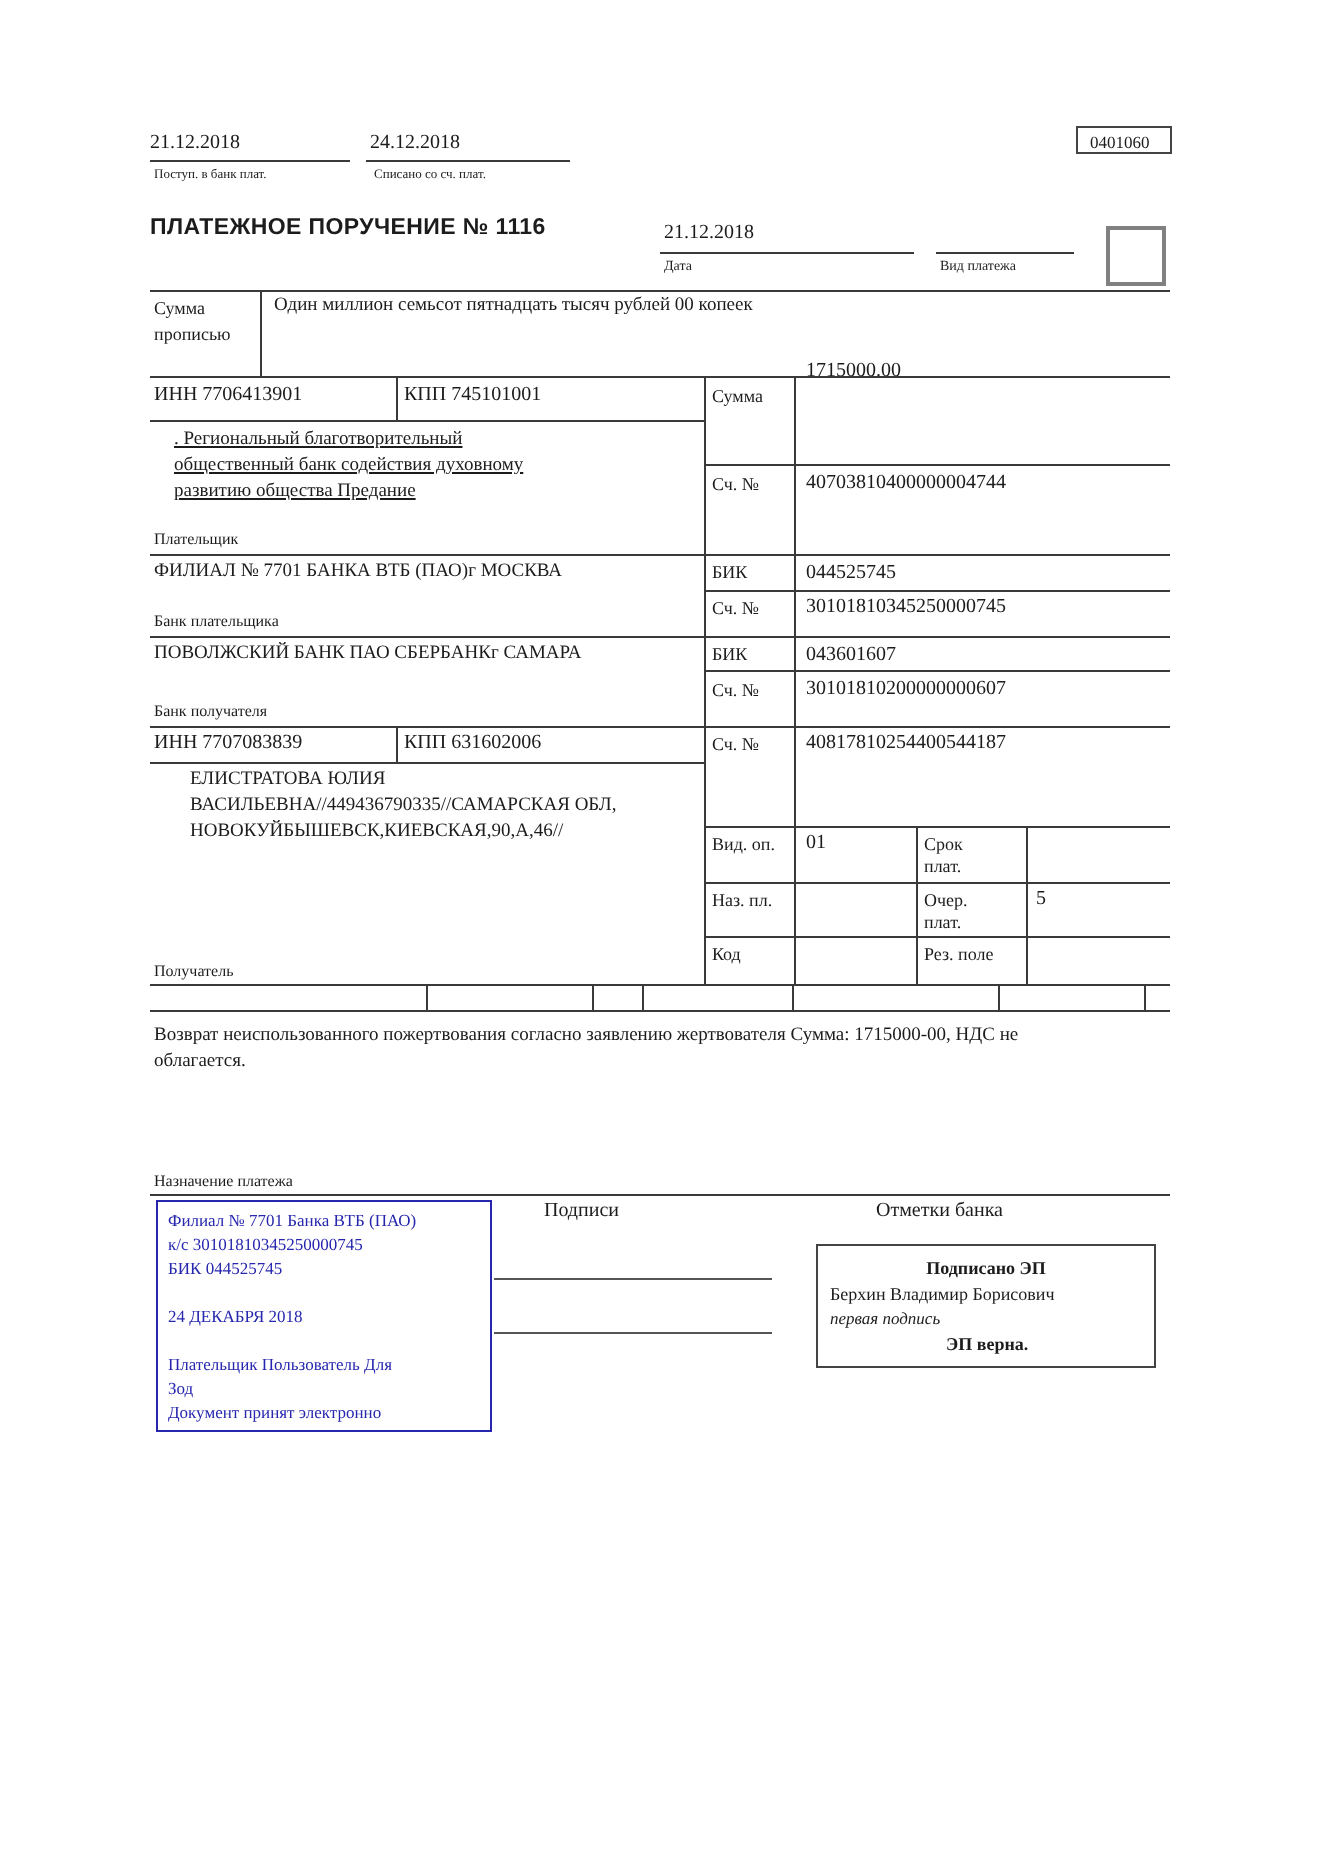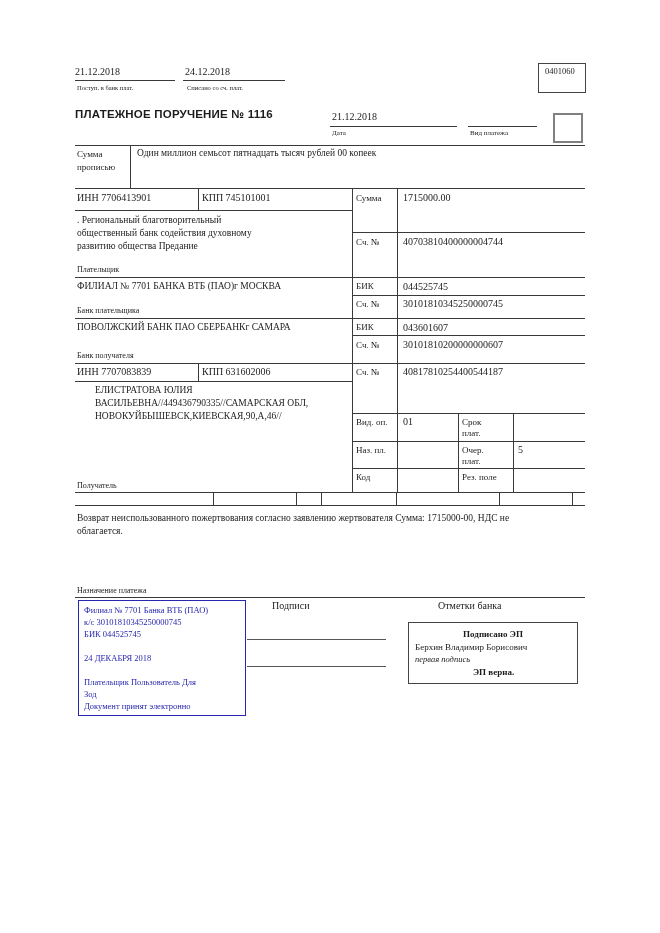--- a/index.html
+++ b/index.html
@@ -36,21 +36,21 @@
 <div class="page">
 
   <div class="t fs10" style="left:75px;top:66px;">21.12.2018</div>
   <div class="hl" style="left:75px;top:80px;width:100px;"></div>
   <div class="t fs65" style="left:77px;top:84px;">Поступ. в банк плат.</div>
 
   <div class="t fs10" style="left:185px;top:66px;">24.12.2018</div>
   <div class="hl" style="left:183px;top:80px;width:102px;"></div>
   <div class="t fs65" style="left:187px;top:84px;">Списано со сч. плат.</div>
 
-  <div class="box" style="left:538px;top:63px;width:48px;height:30px;">
+  <div class="box" style="left:538px;top:63px;width:48px;height:14px;">
     <div class="t fs85" style="left:6px;top:3px;position:absolute;">0401060</div>
   </div>
 
   <div class="t title" style="left:75px;top:108px;">ПЛАТЕЖНОЕ ПОРУЧЕНИЕ № 1116</div>
   <div class="t fs10" style="left:332px;top:111px;">21.12.2018</div>
   <div class="hl" style="left:330px;top:126px;width:127px;"></div>
   <div class="t fs7" style="left:332px;top:129px;">Дата</div>
   <div class="hl" style="left:468px;top:126px;width:69px;"></div>
   <div class="t fs7" style="left:470px;top:129px;">Вид платежа</div>
   <div class="checkbox" style="left:553px;top:113px;width:30px;height:30px;"></div>
@@ -86,23 +86,23 @@
   <div class="vl" style="left:396px;top:492px;height:13px;"></div>
   <div class="vl" style="left:499px;top:492px;height:13px;"></div>
   <div class="vl" style="left:572px;top:492px;height:13px;"></div>
 
   <div class="tb fs9 wrap" style="left:77px;top:148px;width:48px;">Сумма прописью</div>
   <div class="t fs95" style="left:137px;top:148px;">Один миллион семьсот пятнадцать тысяч рублей 00 копеек</div>
 
   <div class="t fs10" style="left:77px;top:192px;">ИНН 7706413901</div>
   <div class="t fs10" style="left:202px;top:192px;">КПП 745101001</div>
   <div class="t fs9" style="left:356px;top:193px;">Сумма</div>
-  <div class="t fs10" style="left:403px;top:192px;">1715000.00</div>
+  <div class="t fs10" style="left:403px;top:180px;">1715000.00</div>
 
-  <div class="tb fs95" style="left:77px;top:214px;width:272px;line-height:13px;">
+  <div class="tb fs95" style="left:87px;top:214px;width:272px;line-height:13px;text-decoration:underline;">
     <div>. Региональный благотворительный</div>
     <div>общественный банк содействия духовному</div>
     <div>развитию общества Предание</div>
   </div>
   <div class="t fs9" style="left:356px;top:237px;">Сч. №</div>
   <div class="t fs10" style="left:403px;top:236px;">40703810400000004744</div>
   <div class="t fs8" style="left:77px;top:265px;">Плательщик</div>
 
   <div class="t fs95" style="left:77px;top:281px;">ФИЛИАЛ № 7701 БАНКА ВТБ (ПАО)г МОСКВА</div>
   <div class="t fs9" style="left:356px;top:281px;">БИК</div>

